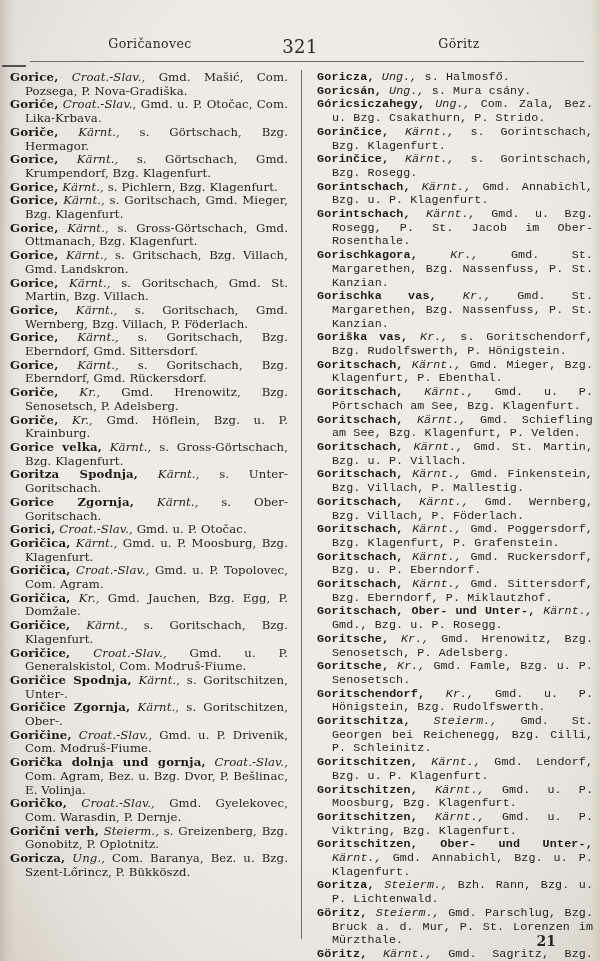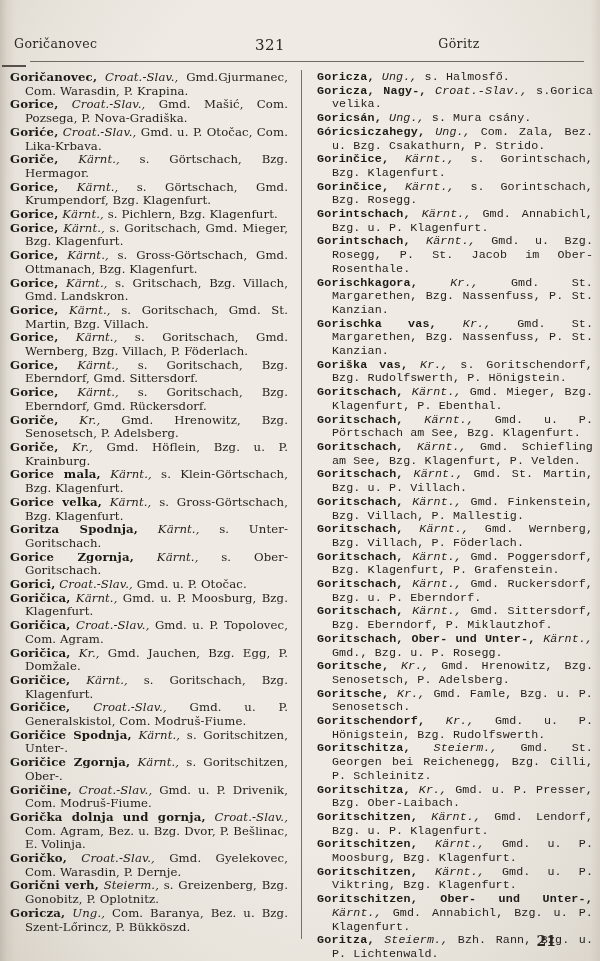--- a/index.html
+++ b/index.html
@@ -11,22 +11,22 @@
       linear-gradient(270deg, rgba(190,183,172,.35) 0px, rgba(236,232,225,0) 10px),
       radial-gradient(ellipse at 52% 42%, #efebe4 55%, #e3ded5 85%, #d8d2c8 100%);
     font-family:"DejaVu Serif", serif;
     color:#26221e;
     overflow:hidden;
   }
   .running-head{
     position:absolute;top:36px;left:0;width:600px;height:18px;
     font-size:12.5px;letter-spacing:.4px;color:#2b2723;
   }
-  .rh-left{position:absolute;left:14px;width:300px;text-align:left;}
-  .rh-num{position:absolute;left:255px;width:90px;text-align:left;font-size:15px;}
+  .rh-left{position:absolute;left:0;width:300px;text-align:center;}
+  .rh-num{position:absolute;left:255px;width:90px;text-align:center;font-size:18px;}
   .rh-right{position:absolute;left:314px;width:290px;text-align:center;}
   .head-rule{position:absolute;top:61px;left:30px;right:16px;height:1px;background:#6f6a62;}
   .head-dash{position:absolute;top:65px;left:2px;width:24px;height:2px;background:#55504a;}
   .col-divider{position:absolute;top:70px;bottom:22px;left:301px;width:1px;background:#76706a;}
   .col{
     position:absolute;top:71px;
     font-size:11.7px;line-height:13.7px;
     text-align:justify;
     letter-spacing:.1px;
   }
@@ -48,57 +48,54 @@
   <div class="running-head">
     <span class="rh-left">Goričanovec</span>
     <span class="rh-num">321</span>
     <span class="rh-right">Göritz</span>
   </div>
 
   <div class="head-rule"></div>
   <div class="head-dash"></div>
 
   <div class="col col-left" id="entries-left">
-      <p class="entry"><b>Goričanovec,</b> <i>Croat.-Slav.,</i> <span>Gmd.Gjurmanec, Com. Warasdin, P. Krapina.</span></p>
       <p class="entry"><b>Gorice,</b> <i>Croat.-Slav.,</i> <span>Gmd. Mašić, Com. Pozsega, P. Nova-Gradiška.</span></p>
       <p class="entry"><b>Goriće,</b> <i>Croat.-Slav.,</i> <span>Gmd. u. P. Otočac, Com. Lika-Krbava.</span></p>
       <p class="entry"><b>Goriče,</b> <i>Kärnt.,</i> <span>s. Görtschach, Bzg. Hermagor.</span></p>
       <p class="entry"><b>Gorice,</b> <i>Kärnt.,</i> <span>s. Görtschach, Gmd. Krumpendorf, Bzg. Klagenfurt.</span></p>
       <p class="entry"><b>Gorice,</b> <i>Kärnt.,</i> <span>s. Pichlern, Bzg. Klagenfurt.</span></p>
       <p class="entry"><b>Gorice,</b> <i>Kärnt.,</i> <span>s. Goritschach, Gmd. Mieger, Bzg. Klagenfurt.</span></p>
       <p class="entry"><b>Gorice,</b> <i>Kärnt.,</i> <span>s. Gross-Görtschach, Gmd. Ottmanach, Bzg. Klagenfurt.</span></p>
       <p class="entry"><b>Gorice,</b> <i>Kärnt.,</i> <span>s. Gritschach, Bzg. Villach, Gmd. Landskron.</span></p>
       <p class="entry"><b>Gorice,</b> <i>Kärnt.,</i> <span>s. Goritschach, Gmd. St. Martin, Bzg. Villach.</span></p>
       <p class="entry"><b>Gorice,</b> <i>Kärnt.,</i> <span>s. Goritschach, Gmd. Wernberg, Bzg. Villach, P. Föderlach.</span></p>
       <p class="entry"><b>Gorice,</b> <i>Kärnt.,</i> <span>s. Goritschach, Bzg. Eberndorf, Gmd. Sittersdorf.</span></p>
       <p class="entry"><b>Gorice,</b> <i>Kärnt.,</i> <span>s. Goritschach, Bzg. Eberndorf, Gmd. Rückersdorf.</span></p>
       <p class="entry"><b>Goriče,</b> <i>Kr.,</i> <span>Gmd. Hrenowitz, Bzg. Senosetsch, P. Adelsberg.</span></p>
       <p class="entry"><b>Goriče,</b> <i>Kr.,</i> <span>Gmd. Höflein, Bzg. u. P. Krainburg.</span></p>
-      <p class="entry"><b>Gorice mala,</b> <i>Kärnt.,</i> <span>s. Klein-Görtschach, Bzg. Klagenfurt.</span></p>
       <p class="entry"><b>Gorice velka,</b> <i>Kärnt.,</i> <span>s. Gross-Görtschach, Bzg. Klagenfurt.</span></p>
       <p class="entry"><b>Goritza Spodnja,</b> <i>Kärnt.,</i> <span>s. Unter-Goritschach.</span></p>
       <p class="entry"><b>Gorice Zgornja,</b> <i>Kärnt.,</i> <span>s. Ober-Goritschach.</span></p>
       <p class="entry"><b>Gorici,</b> <i>Croat.-Slav.,</i> <span>Gmd. u. P. Otočac.</span></p>
       <p class="entry"><b>Goričica,</b> <i>Kärnt.,</i> <span>Gmd. u. P. Moosburg, Bzg. Klagenfurt.</span></p>
       <p class="entry"><b>Goričica,</b> <i>Croat.-Slav.,</i> <span>Gmd. u. P. Topolovec, Com. Agram.</span></p>
       <p class="entry"><b>Goričica,</b> <i>Kr.,</i> <span>Gmd. Jauchen, Bzg. Egg, P. Domžale.</span></p>
       <p class="entry"><b>Goričice,</b> <i>Kärnt.,</i> <span>s. Goritschach, Bzg. Klagenfurt.</span></p>
       <p class="entry"><b>Goričice,</b> <i>Croat.-Slav.,</i> <span>Gmd. u. P. Generalskistol, Com. Modruš-Fiume.</span></p>
       <p class="entry"><b>Goričice Spodnja,</b> <i>Kärnt.,</i> <span>s. Goritschitzen, Unter-.</span></p>
       <p class="entry"><b>Goričice Zgornja,</b> <i>Kärnt.,</i> <span>s. Goritschitzen, Ober-.</span></p>
       <p class="entry"><b>Goričine,</b> <i>Croat.-Slav.,</i> <span>Gmd. u. P. Drivenik, Com. Modruš-Fiume.</span></p>
       <p class="entry"><b>Gorička dolnja und gornja,</b> <i>Croat.-Slav.,</i> <span>Com. Agram, Bez. u. Bzg. Dvor, P. Bešlinac, E. Volinja.</span></p>
       <p class="entry"><b>Goričko,</b> <i>Croat.-Slav.,</i> <span>Gmd. Gyelekovec, Com. Warasdin, P. Dernje.</span></p>
       <p class="entry"><b>Gorični verh,</b> <i>Steierm.,</i> <span>s. Greizenberg, Bzg. Gonobitz, P. Oplotnitz.</span></p>
       <p class="entry"><b>Goricza,</b> <i>Ung.,</i> <span>Com. Baranya, Bez. u. Bzg. Szent-Lőrincz, P. Bükköszd.</span></p>
     </div>
   <div class="col-divider"></div>
   <div class="col col-right" id="entries-right">
       <p class="entry"><b>Goricza,</b> <i>Ung.,</i> <span>s. Halmosfő.</span></p>
-      <p class="entry"><b>Goricza, Nagy-,</b> <i>Croat.-Slav.,</i> <span>s.Gorica velika.</span></p>
       <p class="entry"><b>Goricsán,</b> <i>Ung.,</i> <span>s. Mura csány.</span></p>
       <p class="entry"><b>Góricsiczahegy,</b> <i>Ung.,</i> <span>Com. Zala, Bez. u. Bzg. Csakathurn, P. Strido.</span></p>
       <p class="entry"><b>Gorinčice,</b> <i>Kärnt.,</i> <span>s. Gorintschach, Bzg. Klagenfurt.</span></p>
       <p class="entry"><b>Gorinčice,</b> <i>Kärnt.,</i> <span>s. Gorintschach, Bzg. Rosegg.</span></p>
       <p class="entry"><b>Gorintschach,</b> <i>Kärnt.,</i> <span>Gmd. Annabichl, Bzg. u. P. Klagenfurt.</span></p>
       <p class="entry"><b>Gorintschach,</b> <i>Kärnt.,</i> <span>Gmd. u. Bzg. Rosegg, P. St. Jacob im Ober-Rosenthale.</span></p>
       <p class="entry"><b>Gorischkagora,</b> <i>Kr.,</i> <span>Gmd. St. Margarethen, Bzg. Nassenfuss, P. St. Kanzian.</span></p>
       <p class="entry"><b>Gorischka vas,</b> <i>Kr.,</i> <span>Gmd. St. Margarethen, Bzg. Nassenfuss, P. St. Kanzian.</span></p>
       <p class="entry"><b>Goriška vas,</b> <i>Kr.,</i> <span>s. Goritschendorf, Bzg. Rudolfswerth, P. Hönigstein.</span></p>
       <p class="entry"><b>Goritschach,</b> <i>Kärnt.,</i> <span>Gmd. Mieger, Bzg. Klagenfurt, P. Ebenthal.</span></p>
@@ -108,21 +105,20 @@
       <p class="entry"><b>Goritschach,</b> <i>Kärnt.,</i> <span>Gmd. Finkenstein, Bzg. Villach, P. Mallestig.</span></p>
       <p class="entry"><b>Goritschach,</b> <i>Kärnt.,</i> <span>Gmd. Wernberg, Bzg. Villach, P. Föderlach.</span></p>
       <p class="entry"><b>Goritschach,</b> <i>Kärnt.,</i> <span>Gmd. Poggersdorf, Bzg. Klagenfurt, P. Grafenstein.</span></p>
       <p class="entry"><b>Goritschach,</b> <i>Kärnt.,</i> <span>Gmd. Ruckersdorf, Bzg. u. P. Eberndorf.</span></p>
       <p class="entry"><b>Goritschach,</b> <i>Kärnt.,</i> <span>Gmd. Sittersdorf, Bzg. Eberndorf, P. Miklautzhof.</span></p>
       <p class="entry"><b>Goritschach, Ober- und Unter-,</b> <i>Kärnt.,</i> <span>Gmd., Bzg. u. P. Rosegg.</span></p>
       <p class="entry"><b>Goritsche,</b> <i>Kr.,</i> <span>Gmd. Hrenowitz, Bzg. Senosetsch, P. Adelsberg.</span></p>
       <p class="entry"><b>Goritsche,</b> <i>Kr.,</i> <span>Gmd. Famle, Bzg. u. P. Senosetsch.</span></p>
       <p class="entry"><b>Goritschendorf,</b> <i>Kr.,</i> <span>Gmd. u. P. Hönigstein, Bzg. Rudolfswerth.</span></p>
       <p class="entry"><b>Goritschitza,</b> <i>Steierm.,</i> <span>Gmd. St. Georgen bei Reichenegg, Bzg. Cilli, P. Schleinitz.</span></p>
-      <p class="entry"><b>Goritschitza,</b> <i>Kr.,</i> <span>Gmd. u. P. Presser, Bzg. Ober-Laibach.</span></p>
       <p class="entry"><b>Goritschitzen,</b> <i>Kärnt.,</i> <span>Gmd. Lendorf, Bzg. u. P. Klagenfurt.</span></p>
       <p class="entry"><b>Goritschitzen,</b> <i>Kärnt.,</i> <span>Gmd. u. P. Moosburg, Bzg. Klagenfurt.</span></p>
       <p class="entry"><b>Goritschitzen,</b> <i>Kärnt.,</i> <span>Gmd. u. P. Viktring, Bzg. Klagenfurt.</span></p>
       <p class="entry"><b>Goritschitzen, Ober- und Unter-,</b> <i>Kärnt.,</i> <span>Gmd. Annabichl, Bzg. u. P. Klagenfurt.</span></p>
       <p class="entry"><b>Goritza,</b> <i>Steierm.,</i> <span>Bzh. Rann, Bzg. u. P. Lichtenwald.</span></p>
       <p class="entry"><b>Göritz,</b> <i>Steierm.,</i> <span>Gmd. Parschlug, Bzg. Bruck a. d. Mur, P. St. Lorenzen im Mürzthale.</span></p>
       <p class="entry"><b>Göritz,</b> <i>Kärnt.,</i> <span>Gmd. Sagritz, Bzg. Winklern, P. Döllach.</span></p>
     </div>
 
   <div class="sheet-num">21</div>

